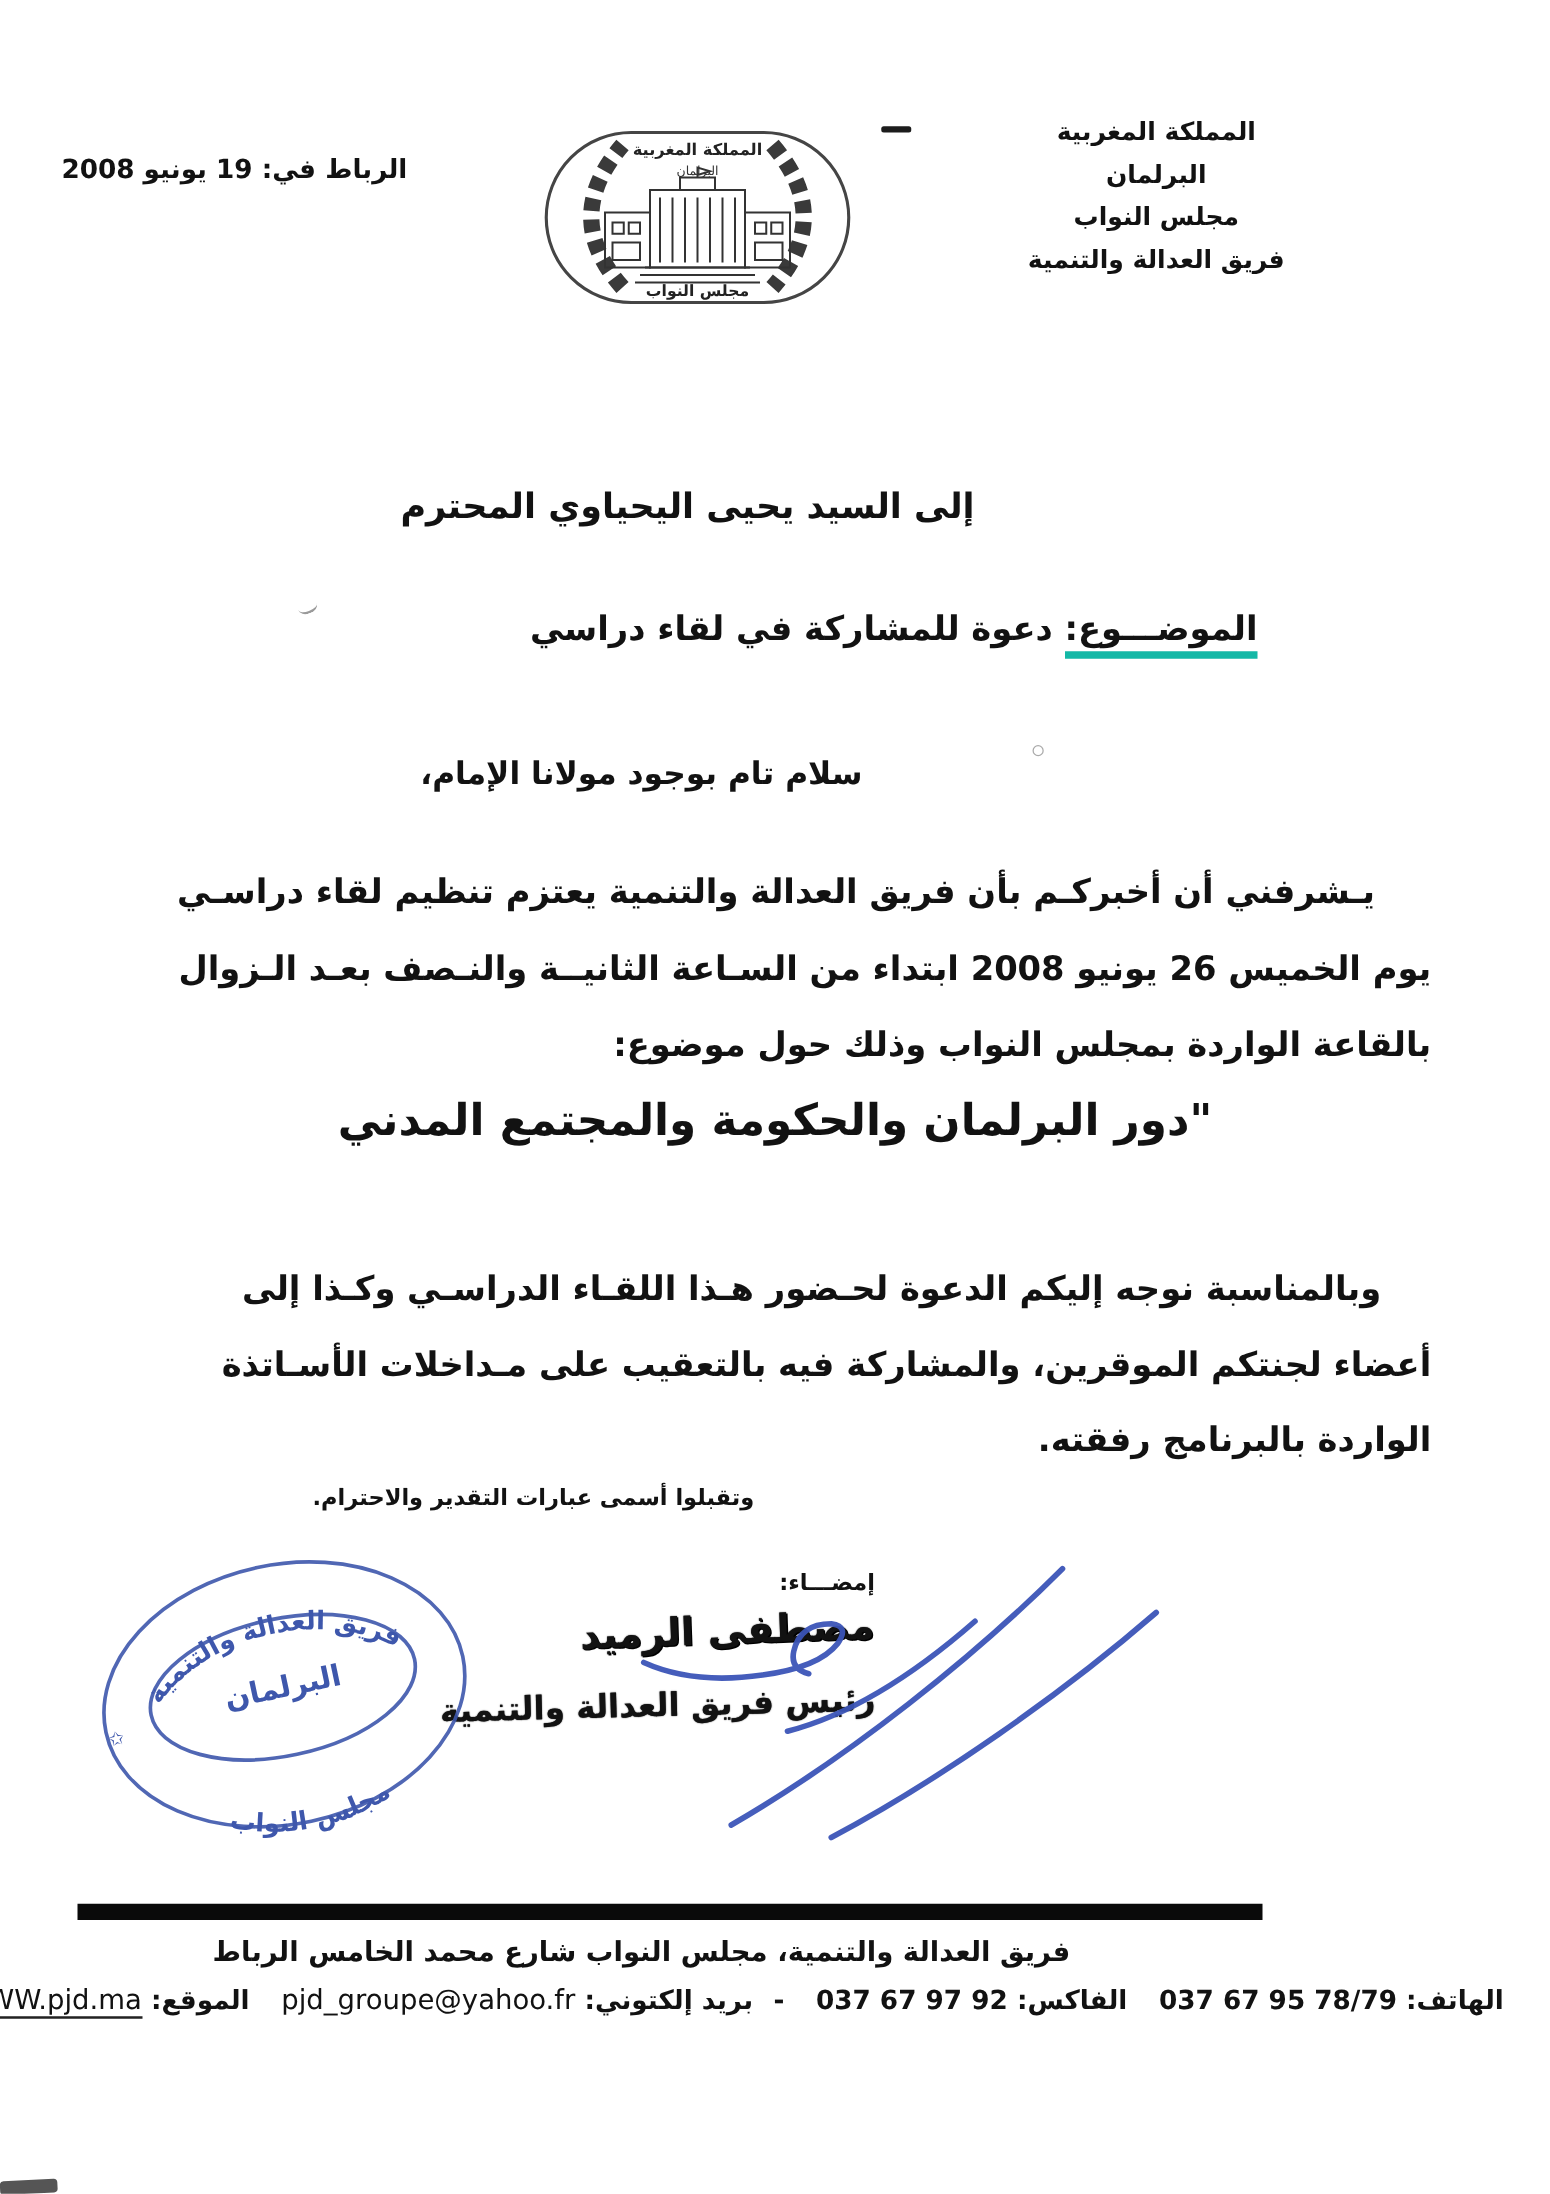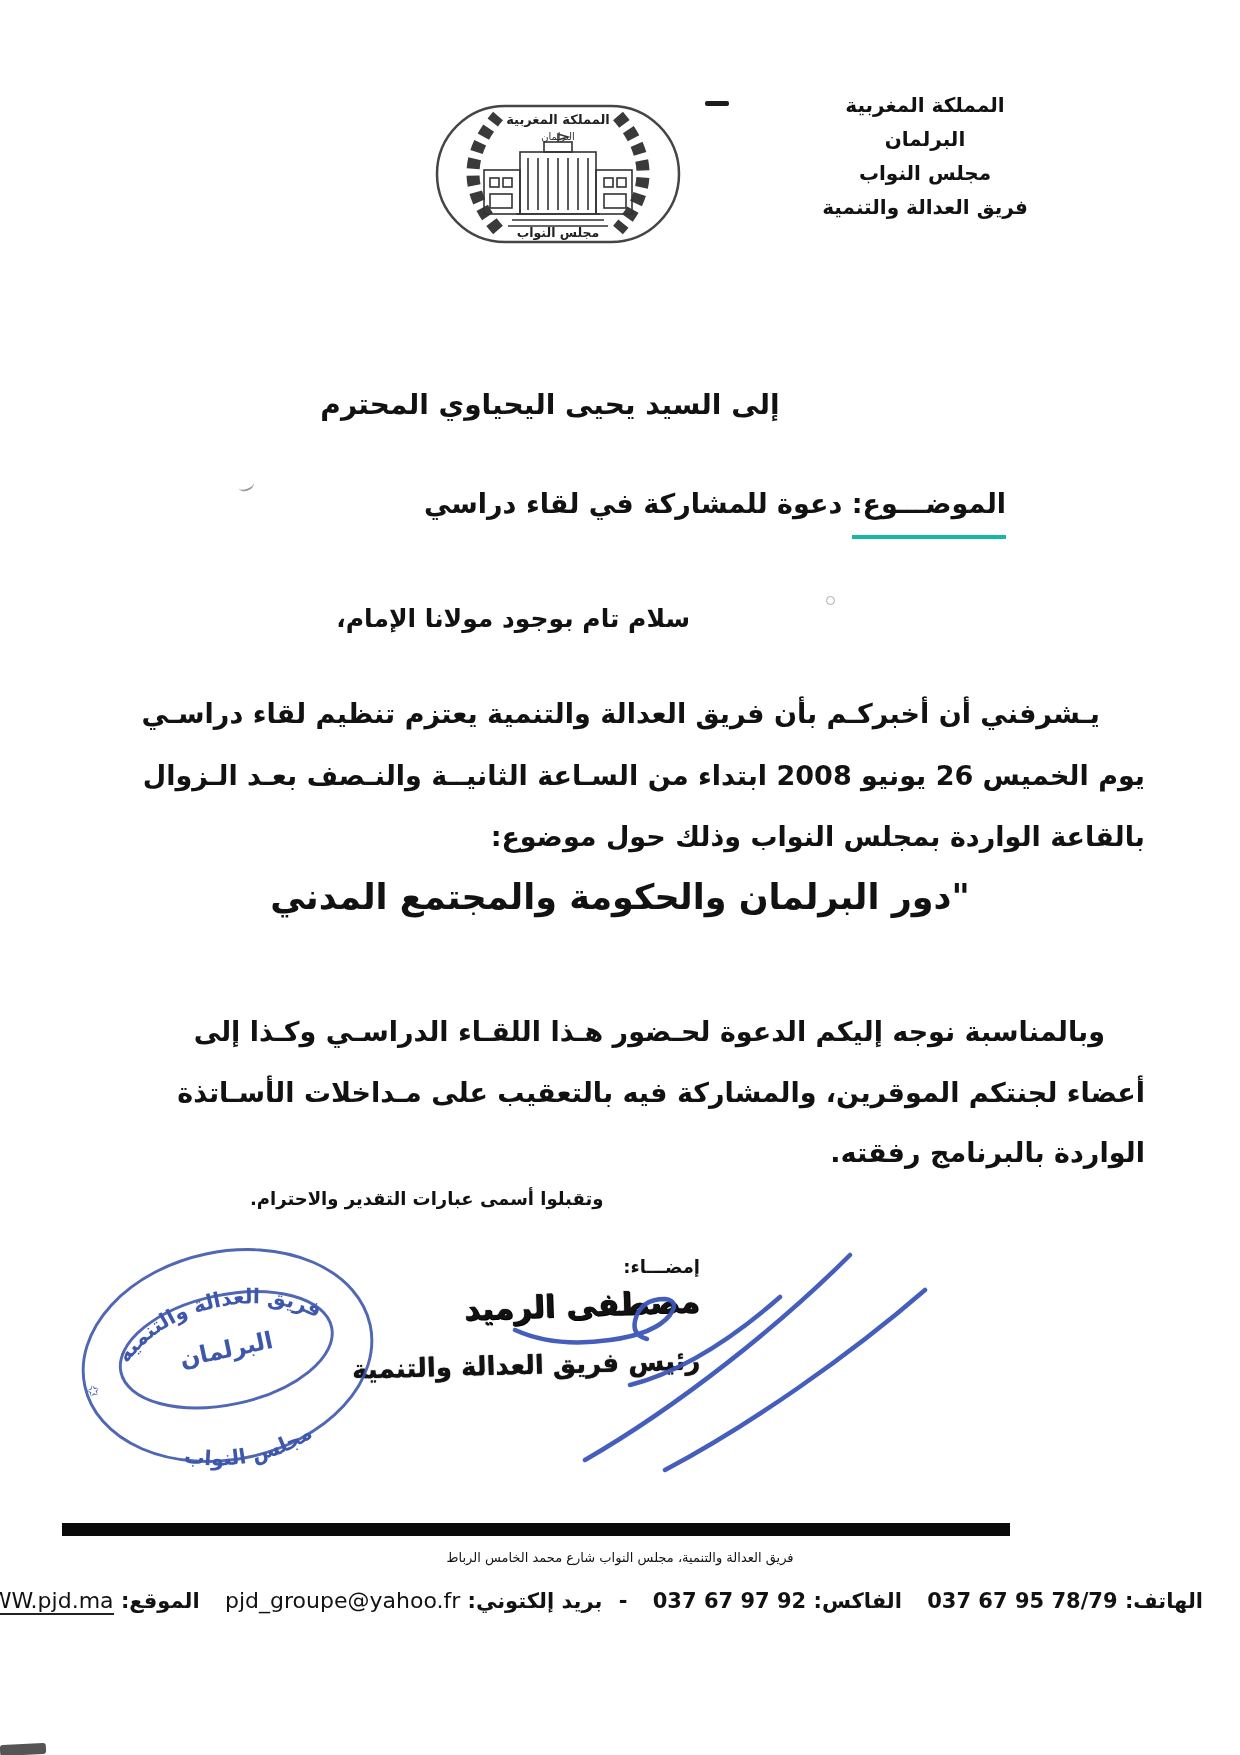--- a/index.html
+++ b/index.html
@@ -17,21 +17,21 @@
   .dateblock{left:35px;top:118px;width:305px;text-align:center;
     font-size:21px;font-weight:700;line-height:35px;}
   .emblem{left:432px;top:94px;width:252px;height:160px;}
   .dashmark{left:705px;top:101px;width:24px;height:5px;background:#1c1c1c;border-radius:2px;}
 
   
   .addressee{left:280px;top:352px;width:540px;text-align:center;
     font-size:28px;font-weight:800;margin-top:36px;}
   .subject{left:390px;top:488px;width:650px;text-align:center;
     font-size:27px;font-weight:800;}
-  .subject .lbl{border-bottom:4px solid #14b8a6;padding-bottom:16px;}
+  .subject .lbl{border-bottom:6px solid #14b8a6;padding-bottom:2px;}
   .greeting{right:550px;top:604px;font-size:25px;font-weight:700;}
   .bodyline{font-size:27px;font-weight:700;letter-spacing:.2px;}
   .p1l1{right:140px;top:698px;margin-left:48px;}
   .p1l2{right:95px;top:760px;}
   .p1l3{right:95px;top:821px;}
   .titleblock{left:230px;top:868px;width:780px;text-align:center;
     font-size:35px;font-weight:800;line-height:58px;}
   .p2l1{right:135px;top:1016px;}
   .p2l2{right:95px;top:1077px;}
   .p2l3{right:95px;top:1137px;}
@@ -44,22 +44,22 @@
     transform:rotate(-2deg);text-shadow:0 0 1px #000,1px 1px 0 #000;}
   .sig-role{right:540px;top:1350px;font-size:26px;font-weight:800;
     transform:rotate(-1.5deg);text-shadow:0 0 1px #000;}
   .sig-scrawl{left:420px;top:1235px;width:600px;height:250px;}
 
   
   .stamp{left:70px;top:1238px;width:315px;height:235px;transform:rotate(-12deg);}
 
   
   .sepbar{left:62px;top:1523px;width:948px;height:13px;background:#0a0a0a;}
-  .f-address{left:170px;top:1550px;width:900px;text-align:center;
-    font-size:13px;font-weight:400;}
+  .f-address{left:170px;top:1550px;width:900px;text-align:left;
+    font-size:22px;font-weight:700;}
   .f-contact{right:28px;top:1588px;font-size:21px;font-weight:700;}
   .f-contact span{display:inline-block;margin-inline-start:9px;direction:rtl;}
   .f-contact .latin{direction:ltr;font-weight:700;}
   .f-contact .latin-light{direction:ltr;font-weight:400;font-size:22px;}
   .f-contact .site{text-decoration:none;border-bottom:2px solid #222;}
 
   
   .smudge1{left:238px;top:480px;width:16px;height:9px;border-bottom:2px solid #9a9a9a;
     transform:rotate(-20deg);border-radius:50%;}
   .speck1{left:826px;top:596px;width:7px;height:7px;border:1.5px solid #aaa;border-radius:50%;}
@@ -70,20 +70,21 @@
 <body>
 
 <div class="abs agency rtl">
   <div>المملكة المغربية</div>
   <div>البرلمان</div>
   <div>مجلس النواب</div>
   <div>فريق العدالة والتنمية</div>
 </div>
 
 <div class="abs dateblock rtl">
+  <div>الرباط في: 19 يونيو 2008</div>
 </div>
 
 <div class="abs dashmark"></div>
 
 <svg class="abs emblem" viewBox="0 0 252 160">
   <rect x="5" y="12" width="242" height="136" rx="68" fill="none" stroke="#454545" stroke-width="2.5"></rect>
   <path d="M 66,136 Q 16,80 66,22" fill="none" stroke="#3a3a3a" stroke-width="13" stroke-dasharray="10 7"></path>
   <path d="M 186,22 Q 236,80 186,136" fill="none" stroke="#3a3a3a" stroke-width="13" stroke-dasharray="10 7"></path>
   <text x="126" y="30" text-anchor="middle" font-size="13" font-weight="700" fill="#222">المملكة المغربية</text>
   <text x="126" y="46" text-anchor="middle" font-size="10" fill="#333">البرلمان</text>

